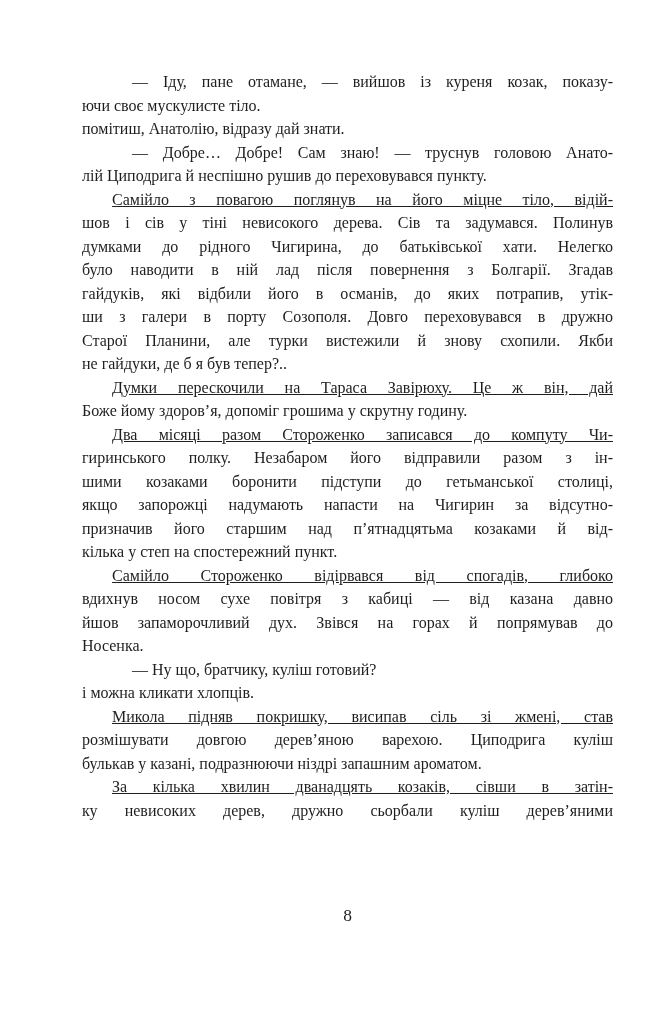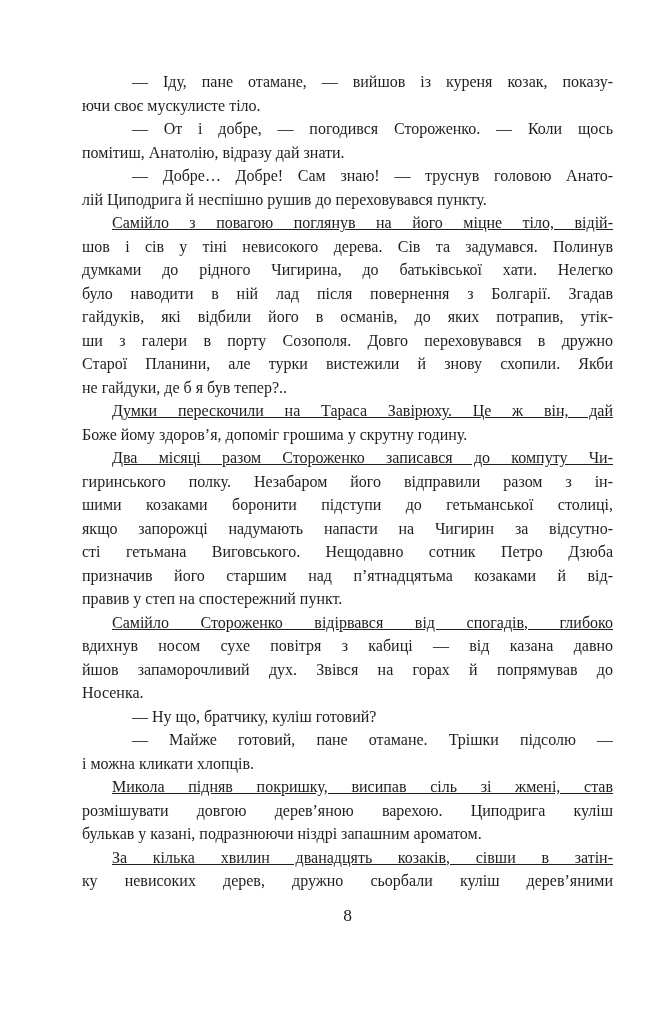--- a/index.html
+++ b/index.html
@@ -58,21 +58,20 @@
 </head>
 <body>
 
 <div class="page">
   <div class="text-block" id="text-block">
       <div class="paragraph">
         <div class="line indent-dialogue">— Іду, пане отамане, — вийшов із куреня козак, показу-</div>
         <div class="line final">ючи своє мускулисте тіло.</div>
       </div>
       <div class="paragraph">
-        <div class="line indent-dialogue">— От і добре, — погодився Стороженко. — Коли щось</div>
         <div class="line final">помітиш, Анатолію, відразу дай знати.</div>
       </div>
       <div class="paragraph">
         <div class="line indent-dialogue">— Добре… Добре! Сам знаю! — труснув головою Анато-</div>
         <div class="line final">лій Циподрига й неспішно рушив до переховувався пункту.</div>
       </div>
       <div class="paragraph">
         <div class="line indent-narration">Самійло з повагою поглянув на його міцне тіло, відій-</div>
         <div class="line">шов і сів у тіні невисокого дерева. Сів та задумався. Полинув</div>
         <div class="line">думками до рідного Чигирина, до батьківської хати. Нелегко</div>
@@ -84,35 +83,33 @@
       </div>
       <div class="paragraph">
         <div class="line indent-narration">Думки перескочили на Тараса Завірюху. Це ж він, дай</div>
         <div class="line final">Боже йому здоров’я, допоміг грошима у скрутну годину.</div>
       </div>
       <div class="paragraph">
         <div class="line indent-narration">Два місяці разом Стороженко записався до компуту Чи-</div>
         <div class="line">гиринського полку. Незабаром його відправили разом з ін-</div>
         <div class="line">шими козаками боронити підступи до гетьманської столиці,</div>
         <div class="line">якщо запорожці надумають напасти на Чигирин за відсутно-</div>
-        <div class="line">сті гетьмана Виговського. Нещодавно сотник Петро Дзюба</div>
         <div class="line">призначив його старшим над п’ятнадцятьма козаками й від-</div>
-        <div class="line final">правив у степ на спостережний пункт.</div>
+        <div class="line final">кілька у степ на спостережний пункт.</div>
       </div>
       <div class="paragraph">
         <div class="line indent-narration">Самійло Стороженко відірвався від спогадів, глибоко</div>
         <div class="line">вдихнув носом сухе повітря з кабиці — від казана давно</div>
         <div class="line">йшов запаморочливий дух. Звівся на горах й попрямував до</div>
         <div class="line final">Носенка.</div>
       </div>
       <div class="paragraph">
         <div class="line indent-dialogue final">— Ну що, братчику, куліш готовий?</div>
       </div>
       <div class="paragraph">
-        <div class="line indent-dialogue">— Майже готовий, пане отамане. Трішки підсолю —</div>
         <div class="line final">і можна кликати хлопців.</div>
       </div>
       <div class="paragraph">
         <div class="line indent-narration">Микола підняв покришку, висипав сіль зі жмені, став</div>
         <div class="line">розмішувати довгою дерев’яною варехою. Циподрига куліш</div>
         <div class="line final">булькав у казані, подразнюючи ніздрі запашним ароматом.</div>
       </div>
       <div class="paragraph">
         <div class="line indent-narration">За кілька хвилин дванадцять козаків, сівши в затін-</div>
         <div class="line">ку невисоких дерев, дружно сьорбали куліш дерев’яними</div>

